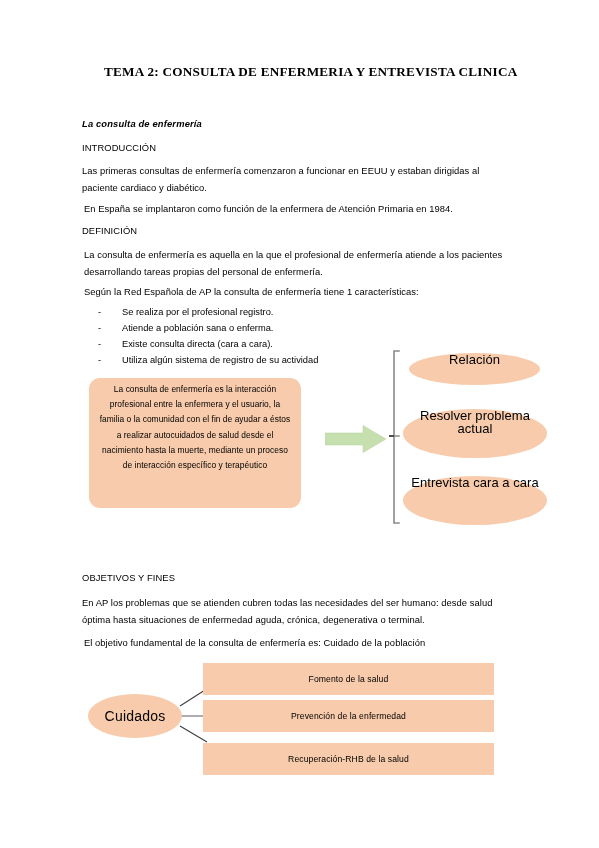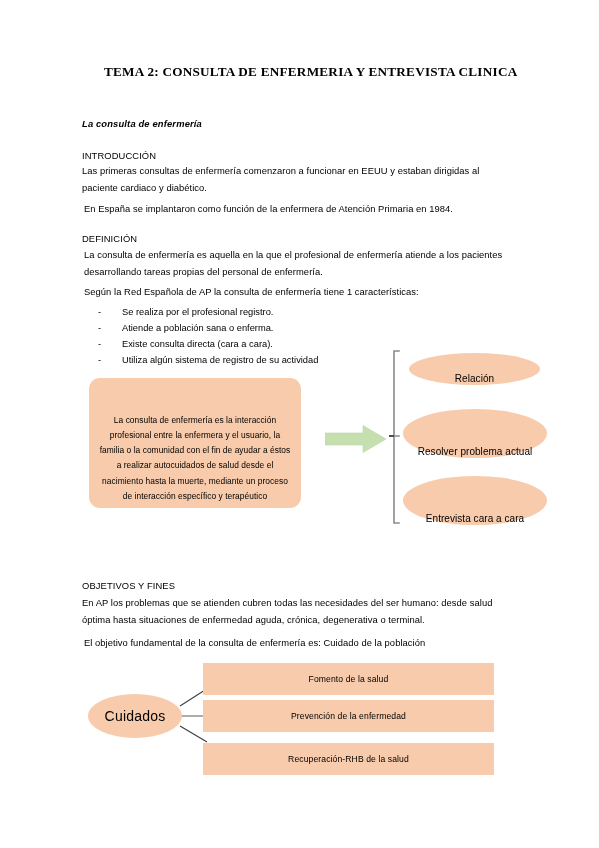--- a/index.html
+++ b/index.html
@@ -46,21 +46,20 @@
     font-style: italic;
     font-size: 9.4px;
     letter-spacing: 0.15px;
   }
 
   .head {
     position: absolute;
     left: 82px;
     font-size: 9.4px;
     letter-spacing: 0.1px;
-    margin-top: 8px;
   }
 
   .para {
     position: absolute;
     left: 82px;
     width: 430px;
     font-size: 9.4px;
     line-height: 17px;
     letter-spacing: 0.05px;
   }
@@ -94,21 +93,21 @@
 
   .peach-box {
     position: absolute;
     left: 89px;
     top: 378px;
     width: 212px;
     height: 130px;
     background: #f7cbab;
     border-radius: 11px;
     display: flex;
-    align-items: flex-end;
+    align-items: flex-start;
     justify-content: center;
     box-sizing: border-box;
     padding: 4px 10px;
   }
   .peach-box-text {
     font-size: 8.4px;
     line-height: 15.2px;
     text-align: center;
     letter-spacing: 0.05px;
   }
@@ -127,24 +126,24 @@
     top: 350px;
     width: 14px;
     height: 174px;
   }
 
   .ellipse {
     position: absolute;
     background: #f7cbab;
     border-radius: 50%;
     display: flex;
-    align-items: flex-end;
+    align-items: flex-start;
     justify-content: center;
     text-align: center;
-    font-size: 10px;
+    font-size: 13px;
     line-height: 13px;
     letter-spacing: 0.05px;
   }
   .ell-1 { left: 409px; top: 353px;  width: 131px; height: 32px; }
   .ell-2 { left: 403px; top: 409px;  width: 144px; height: 49px; }
   .ell-3 { left: 403px; top: 476px;  width: 144px; height: 49px; }
 
   
   .cuidados-ellipse {
     position: absolute;

